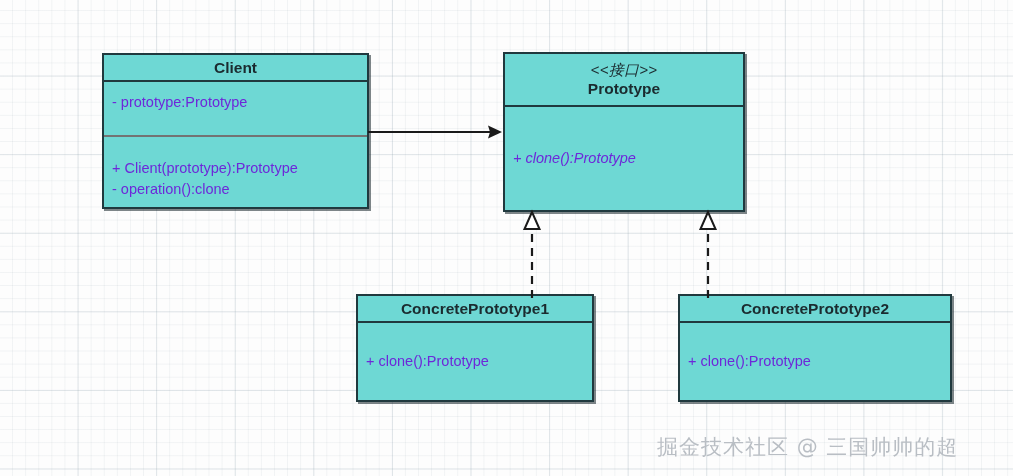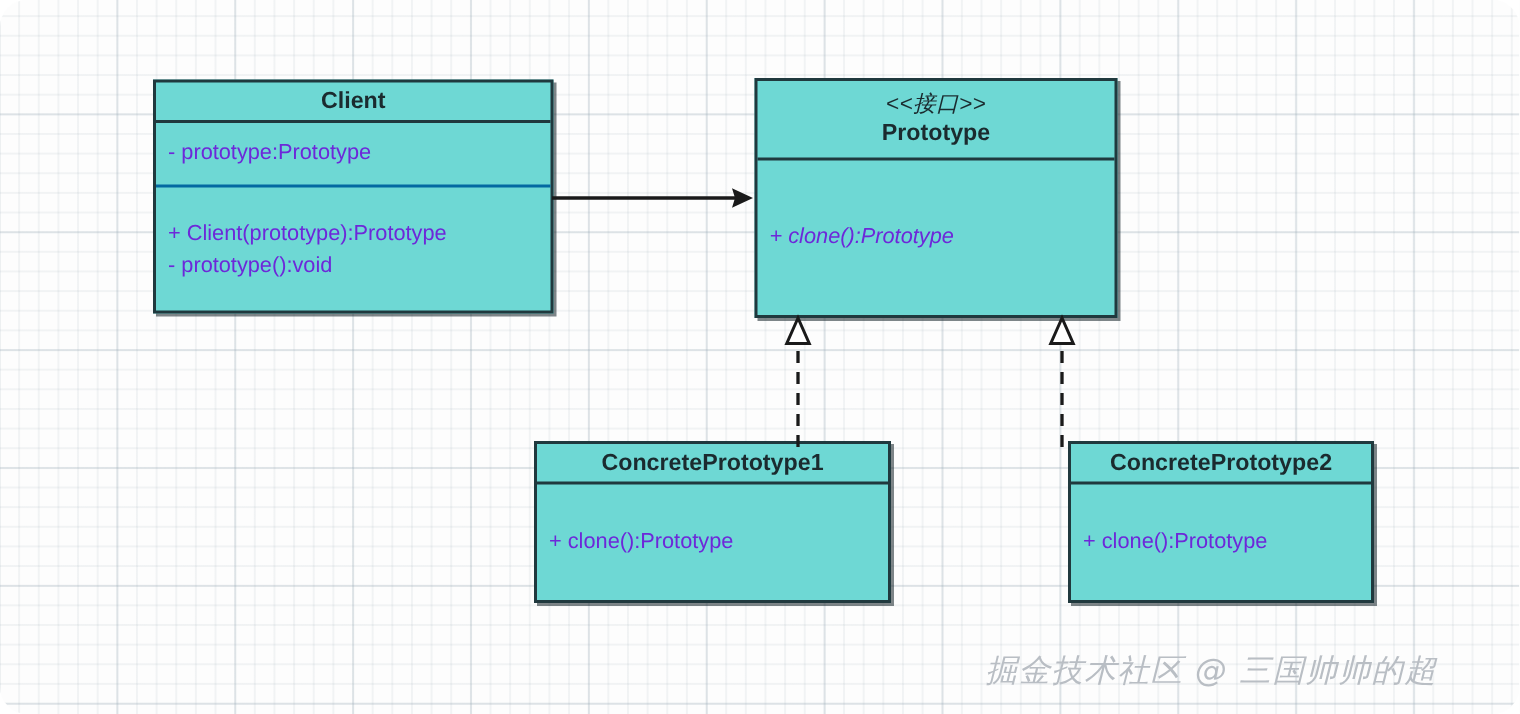--- a/index.html
+++ b/index.html
@@ -21,21 +21,20 @@
       linear-gradient(to right, rgba(160,175,185,0.13) 1px, transparent 1px),
       linear-gradient(to bottom, rgba(160,175,185,0.13) 1px, transparent 1px),
       linear-gradient(to right, rgba(150,168,180,0.22) 1px, transparent 1px),
       linear-gradient(to bottom, rgba(150,168,180,0.22) 1px, transparent 1px);
     background-size:
       13.1px 13.1px,
       13.1px 13.1px,
       78.6px 78.6px,
       78.6px 78.6px;
     background-position: -1px -3px, -1px -3px, -1px -3px, -1px -3px;
-    border-radius: 18px;
   }
   .uml-box {
     position: absolute;
     box-sizing: border-box;
     border: 2px solid #20393e;
     background: #6ed8d4;
     box-shadow: 2px 2px 0 rgba(20,35,40,0.55);
   }
   .uml-header {
     box-sizing: border-box;
@@ -67,21 +66,22 @@
     width: 100%;
     padding: 0 8px;
     color: #6d28d9;
     font-size: 14.5px;
     line-height: 21px;
     display: flex;
     flex-direction: column;
     justify-content: center;
   }
   .uml-section.divider-top {
-    border-top: 2px solid #0369a1;
+    border-top: 2px solid #737373;
+    margin-top: 12px;
   }
   .uml-section .member {
     white-space: pre;
   }
   .uml-section .member.italic {
     font-style: italic;
   }
 
   
   .connector {
@@ -105,21 +105,21 @@
 
   <div class="uml-box" style="left:102px; top:53px; width:267px; height:156px;">
     <div class="uml-header" style="height:27px;">
       <span class="cls-name">Client</span>
     </div>
     <div class="uml-section" style="height:41px;">
       <span class="member">- prototype:Prototype</span>
     </div>
     <div class="uml-section divider-top" style="height:84px; padding-top:2px;">
       <span class="member">+ Client(prototype):Prototype</span>
-      <span class="member">- prototype():void</span>
+      <span class="member">- operation():clone</span>
     </div>
   </div>
 
   <div class="uml-box" style="left:503px; top:52px; width:242px; height:160px;">
     <div class="uml-header" style="height:53px;">
       <span class="stereotype">&lt;&lt;接口&gt;&gt;</span>
       <span class="cls-name italic">Prototype</span>
     </div>
     <div class="uml-section" style="height:103px;">
       <span class="member italic">+ clone():Prototype</span>
@@ -128,21 +128,21 @@
 
   <div class="uml-box" style="left:356px; top:294px; width:238px; height:108px;">
     <div class="uml-header" style="height:27px;">
       <span class="cls-name">ConcretePrototype1</span>
     </div>
     <div class="uml-section" style="height:77px;">
       <span class="member">+ clone():Prototype</span>
     </div>
   </div>
 
-  <div class="uml-box" style="left:712px; top:294px; width:204px; height:108px;">
+  <div class="uml-box" style="left:678px; top:294px; width:274px; height:108px;">
     <div class="uml-header" style="height:27px;">
       <span class="cls-name">ConcretePrototype2</span>
     </div>
     <div class="uml-section" style="height:77px;">
       <span class="member">+ clone():Prototype</span>
     </div>
   </div>
 
   <svg class="connector" style="left:366px; top:110px; width:145px; height:50px;" viewBox="0 0 145 50">
     <line x1="2" y1="22" x2="128" y2="22" stroke="#1a1a1a" stroke-width="2.2"></line>
@@ -152,15 +152,15 @@
   <svg class="connector" style="left:512px; top:208px; width:40px; height:92px;" viewBox="0 0 40 92">
     <line x1="20" y1="90" x2="20" y2="22" stroke="#1a1a1a" stroke-width="2.2" stroke-dasharray="8,6"></line>
     <polygon points="20,4 12.5,21 27.5,21" fill="#ffffff" stroke="#1a1a1a" stroke-width="2"></polygon>
   </svg>
 
   <svg class="connector" style="left:688px; top:208px; width:40px; height:92px;" viewBox="0 0 40 92">
     <line x1="20" y1="90" x2="20" y2="22" stroke="#1a1a1a" stroke-width="2.2" stroke-dasharray="8,6"></line>
     <polygon points="20,4 12.5,21 27.5,21" fill="#ffffff" stroke="#1a1a1a" stroke-width="2"></polygon>
   </svg>
 
-  <div class="watermark" style="left:657px; top:433px;font-style:italic;">掘金技术社区 @ 三国帅帅的超</div>
+  <div class="watermark" style="left:657px; top:433px;">掘金技术社区 @ 三国帅帅的超</div>
 
 </div>
 
 </body></html>

